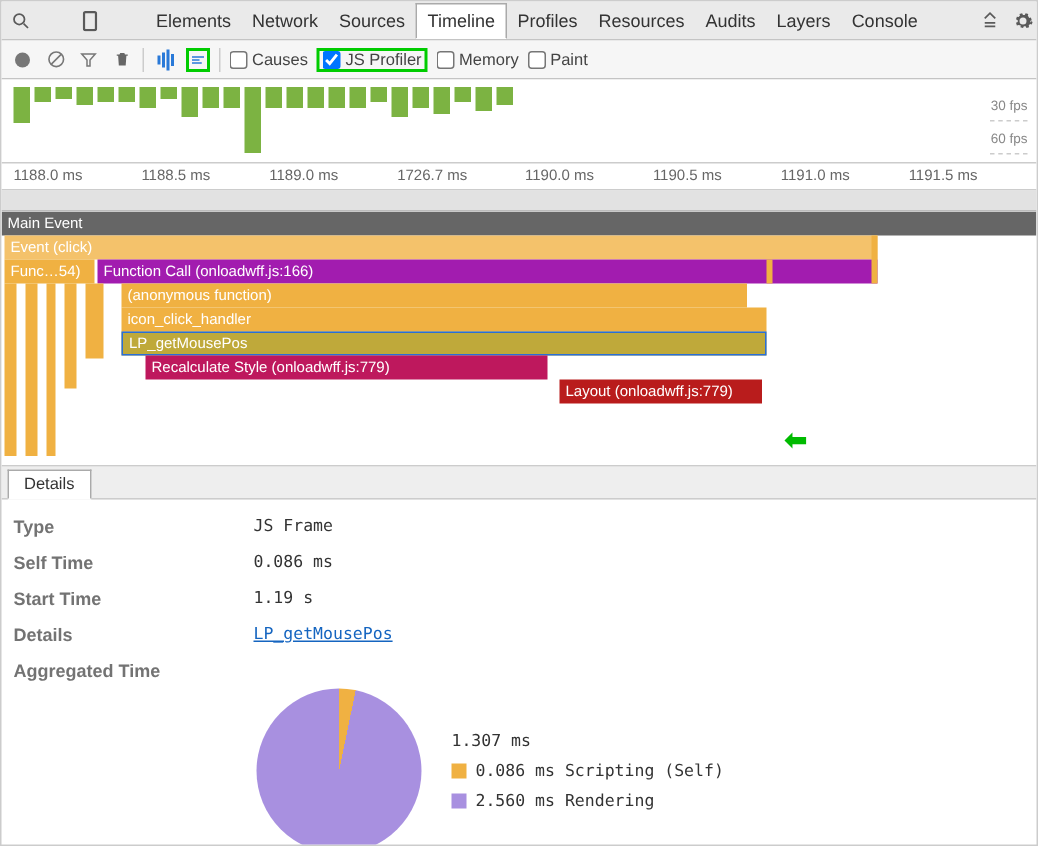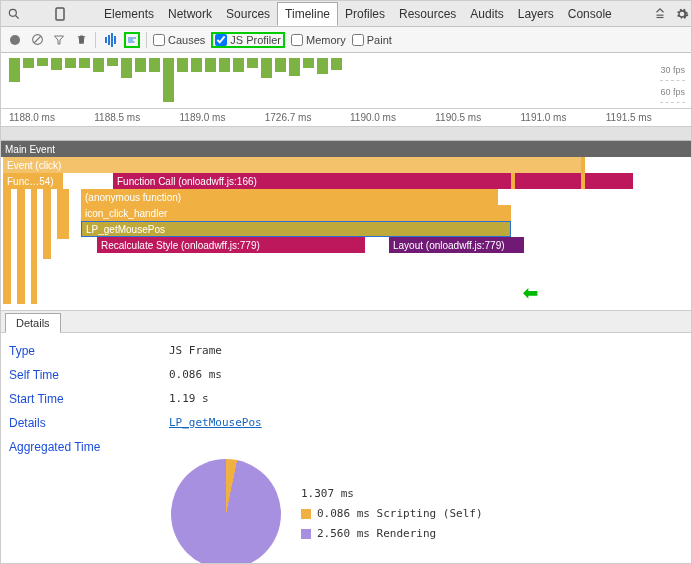--- a/index.html
+++ b/index.html
@@ -23,34 +23,34 @@
 .overview .bars .b{ width:11px; background:#7cb342;}
 .overview .fps-lines{ position:absolute; right:6px; top:6px; font-size:9px; color:#888; text-align:right;}
 .fps-line { border-bottom:1px dashed #ccc; height:22px; line-height:22px;}
 .time-axis { display:flex; height:18px; align-items:center; font-size:10px; color:#666; border-bottom:1px solid #ccc; background:#fff; padding-left:8px;}
 .time-axis .tick{ flex:1; }
 .scrollbar-strip{ height:14px; background:#e2e2e2; border-bottom:1px solid #bbb; position:relative;}
 .flame { position:relative; height:170px; background:#fff; border-bottom:1px solid #ccc; overflow:hidden;}
 .flame-row { position:absolute; left:0; height:16px; font-size:10px; color:#fff; display:flex; align-items:center; padding-left:4px; overflow:hidden; white-space:nowrap;}
 .bg-thread{ background:#666; width:100%; top:0;}
 .bg-event{ background:#f4c26b; left:2px; width:582px; top:16px;}
-.bg-funccall{ background:#be185d; left:2px; width:582px; top:32px;margin-left:48px;}
+.bg-funccall{ background:#a21caf; left:2px; width:582px; top:32px;}
 .bg-func54 { background:#f0b142; left:2px; width:60px; top:32px;}
 .bg-anon{ background:#f0b142; left:80px; width:417px; top:48px;}
 .bg-iconclick{ background:#f0b142; left:80px; width:430px; top:64px;}
 .bg-lpget{ background:#bfa93a; left:80px; width:430px; top:80px; border:1px solid #2a6ed8;}
 .bg-recalc{ background:#be185d; left:96px; width:268px; top:96px;}
-.bg-layout{ background:#701a75; left:372px; width:135px; top:96px;margin-left:16px;}
+.bg-layout{ background:#b91c1c; left:372px; width:135px; top:112px;}
 .side-stripes{ position:absolute; left:2px; top:48px; width:76px; height:120px;}
 .side-stripes .s{ position:absolute; background:#f0b142;}
 .details-tab-strip{ height:22px; border-bottom:1px solid #ccc; background:#eee; display:flex; align-items:flex-end;}
 .details-tab{ border:1px solid #aaa; border-bottom:1px solid #fff; background:#fff; padding:3px 10px; font-size:11px; margin-left:4px; margin-bottom:-1px;}
 .details-panel{ padding:6px 0 6px 0; font-size:11px;}
 .details-panel .row{ display:flex; padding:5px 8px;}
-.details-panel .row .label{ width:160px; font-weight:normal; color:#1d4ed8; font-size:12px;}
+.details-panel .row .label{ width:160px; font-weight:bold; color:#737373; font-size:12px;}
 .details-panel .row .value{ font-family:Menlo,monospace; font-size:11px; color:#333;}
 .details-panel a{ color:#1565c0; text-decoration:underline; font-family:Menlo,monospace;}
 .pie-wrap{ display:flex; align-items:center; gap:20px; padding-left:170px;}
 .pie{ width:110px; height:110px; border-radius:50%; background:conic-gradient(#f0b142 0deg 11.7deg, #a890e0 11.7deg 360deg); position:relative;}
 .legend{ font-family:Menlo,monospace; font-size:11px; line-height:20px;}
 .legend .sw{ display:inline-block; width:10px; height:10px; margin-right:6px; vertical-align:middle;}
 svg{display:block;}
 </style>
 </head>
 <body>

